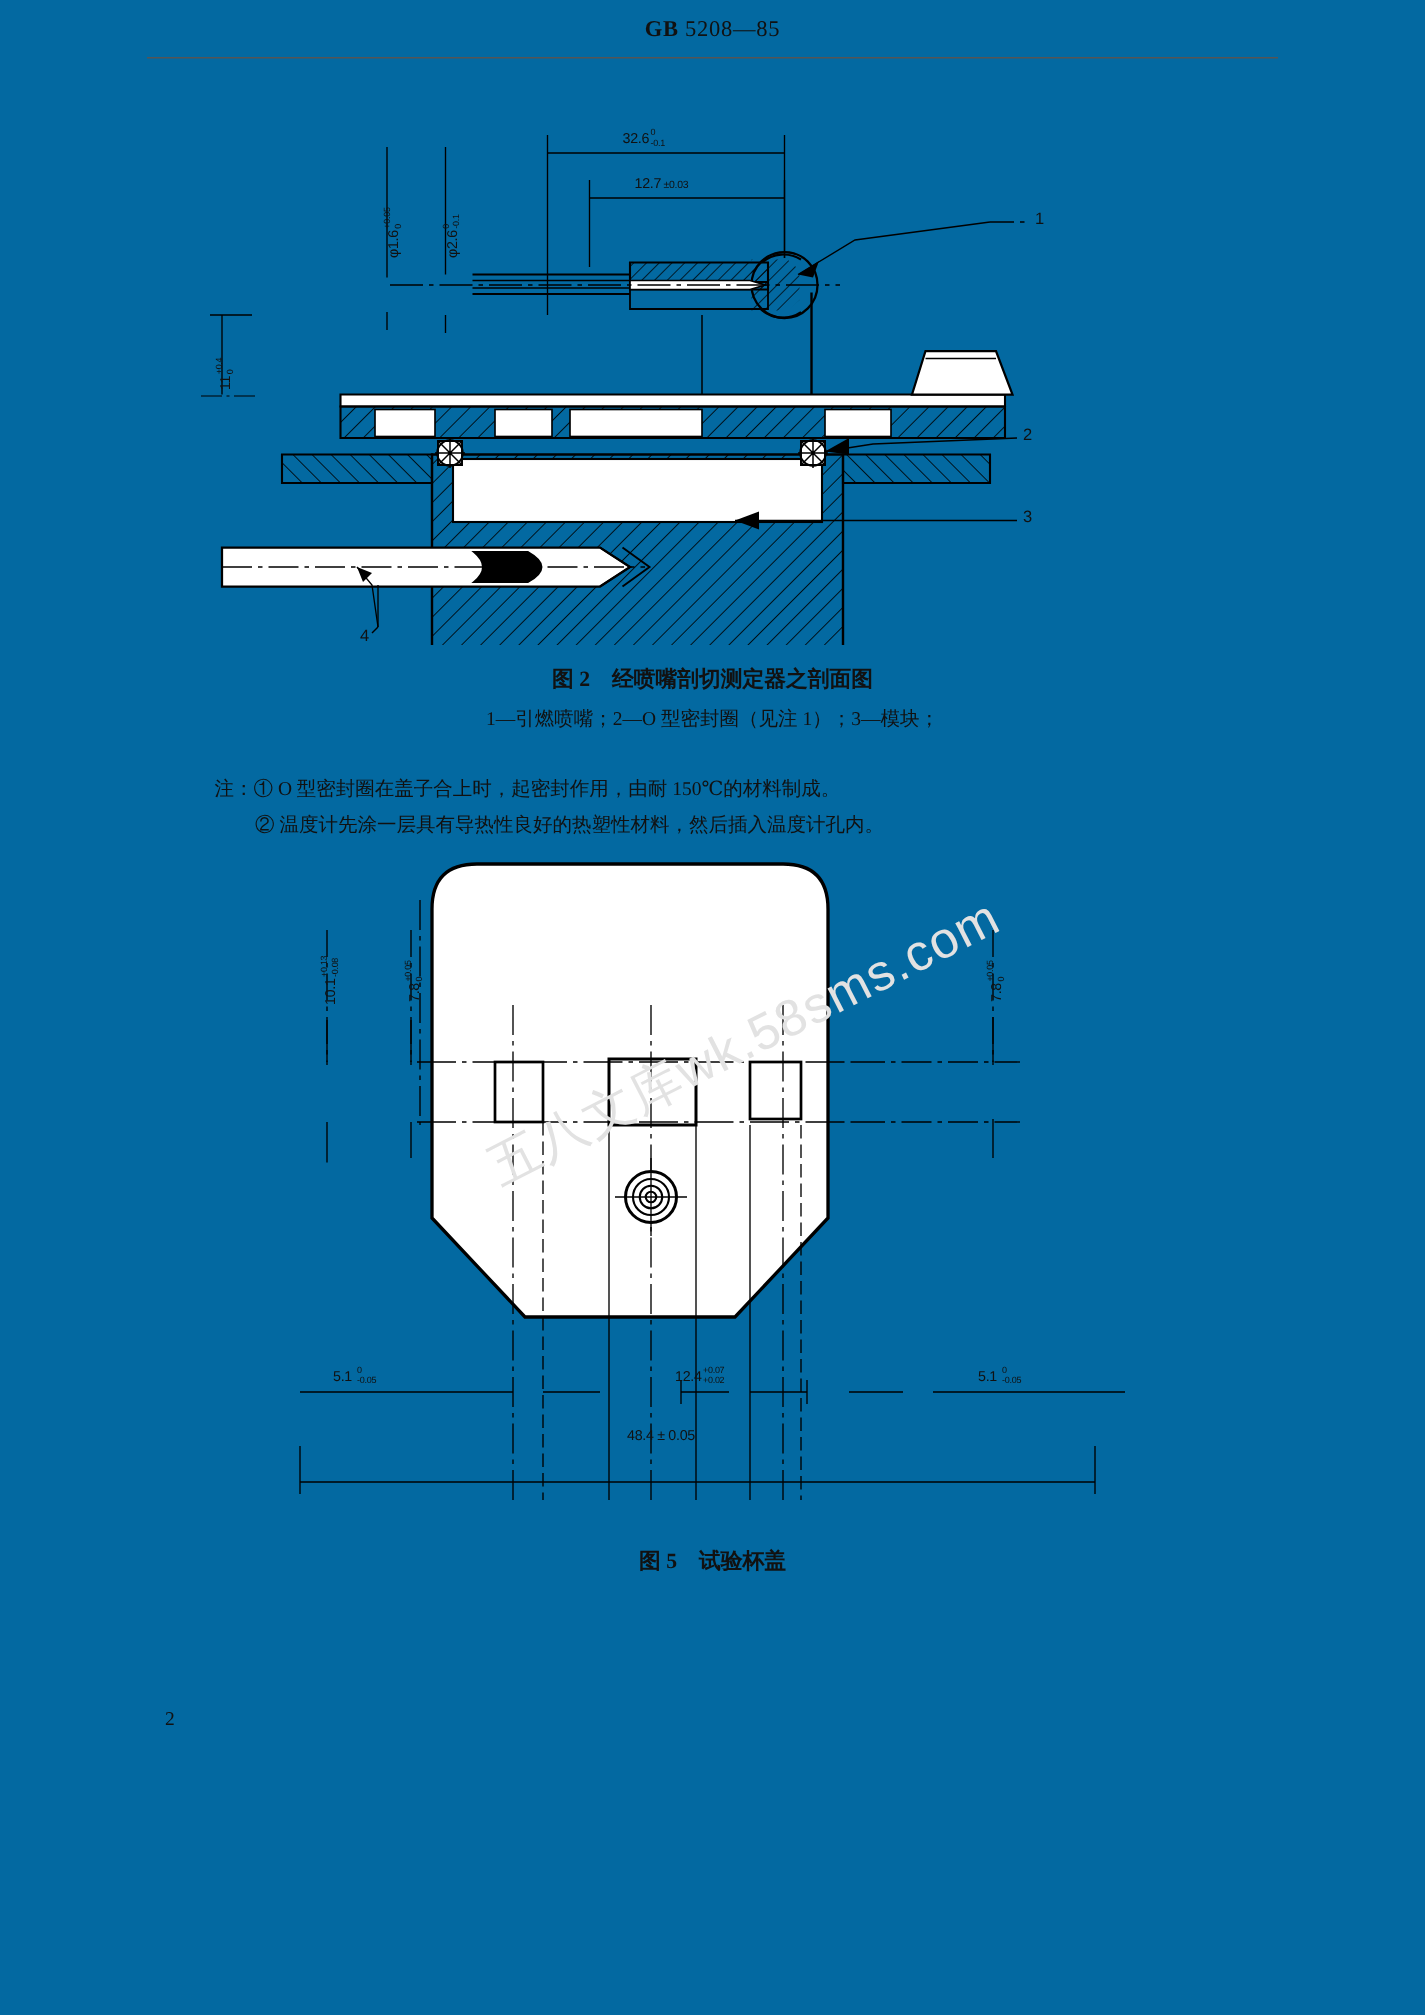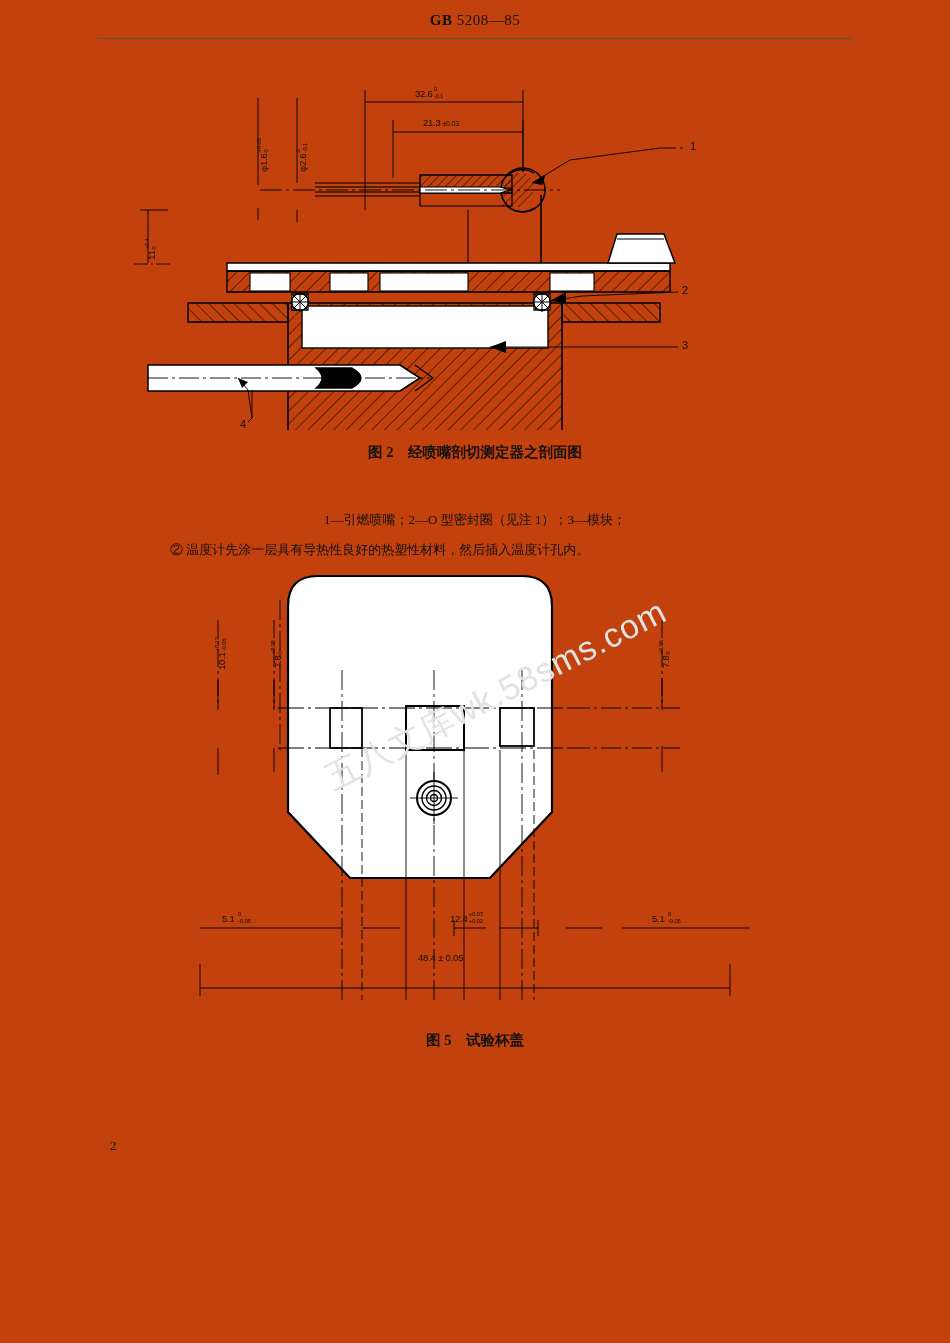--- a/index.html
+++ b/index.html
@@ -7,21 +7,21 @@
     padding: 0;
     background: #d8d8d8;
   }
   body {
     font-family: "Liberation Serif", "DejaVu Serif", serif;
   }
   .page {
     position: relative;
     width: 950px;
     height: 1343px;
-    background: #c2410c;
+    background: #0369a1;
     margin: 0 auto;
     overflow: hidden;
     box-sizing: border-box;
   }
 
   
   .header {
     position: absolute;
     top: 12px;
     left: 98px;
@@ -268,35 +268,36 @@
 
     <div class="dim vert" style="left:165px; top:112px;">
       <span>φ2.6</span><span class="tol"><span>0</span><br><span>-0.1</span></span>
     </div>
 
     <div class="dim" style="left:285px; top:26px;">
       <span>32.6</span><span class="tol"><span>0</span><br><span>-0.1</span></span>
     </div>
 
     <div class="dim" style="left:293px; top:57px;">
-      <span>21.3</span> <span style="font-size:7px">±0.03</span>
+      <span>12.7</span> <span style="font-size:7px">±0.03</span>
     </div>
 
     <div class="dim vert" style="left:14px; top:200px;">
       <span>11</span><span class="tol"><span>+0.4</span><br><span>0</span></span>
     </div>
 
     <div class="leader-num" style="left:560px; top:80px;">1</div>
     <div class="leader-num" style="left:552px; top:224px;">2</div>
     <div class="leader-num" style="left:552px; top:279px;">3</div>
     <div class="leader-num" style="left:110px; top:358px;">4</div>
   </div>
 
   <div class="fig-caption" style="left:0; top:443px;">图 2　经喷嘴剖切测定器之剖面图</div>
-  <div class="fig-sub" style="left:0; top:470px;margin-top:41px;">1—引燃喷嘴；2—O 型密封圈（见注 1）；3—模块；</div>
+  <div class="fig-sub" style="left:0; top:470px;">1—引燃喷嘴；2—O 型密封圈（见注 1）；3—模块；</div>
+  <div class="note-line" style="left:143px; top:517px;">注：① O 型密封圈在盖子合上时，起密封作用，由耐 150℃的材料制成。</div>
   <div class="note-line" style="left:170px; top:541px;">② 温度计先涂一层具有导热性良好的热塑性材料，然后插入温度计孔内。</div>
 
   <div class="figure" style="left:170px; top:560px; width:620px; height:460px;">
 
     <svg width="620" height="460" viewBox="0 0 620 460">
       <defs>
         <marker id="a3R" markerWidth="10" markerHeight="7" refX="9" refY="3.5" orient="auto">
           <polygon points="0,0.6 10,3.5 0,6.4" fill="#000"></polygon>
         </marker>
         <marker id="a3L" markerWidth="10" markerHeight="7" refX="1" refY="3.5" orient="auto">

